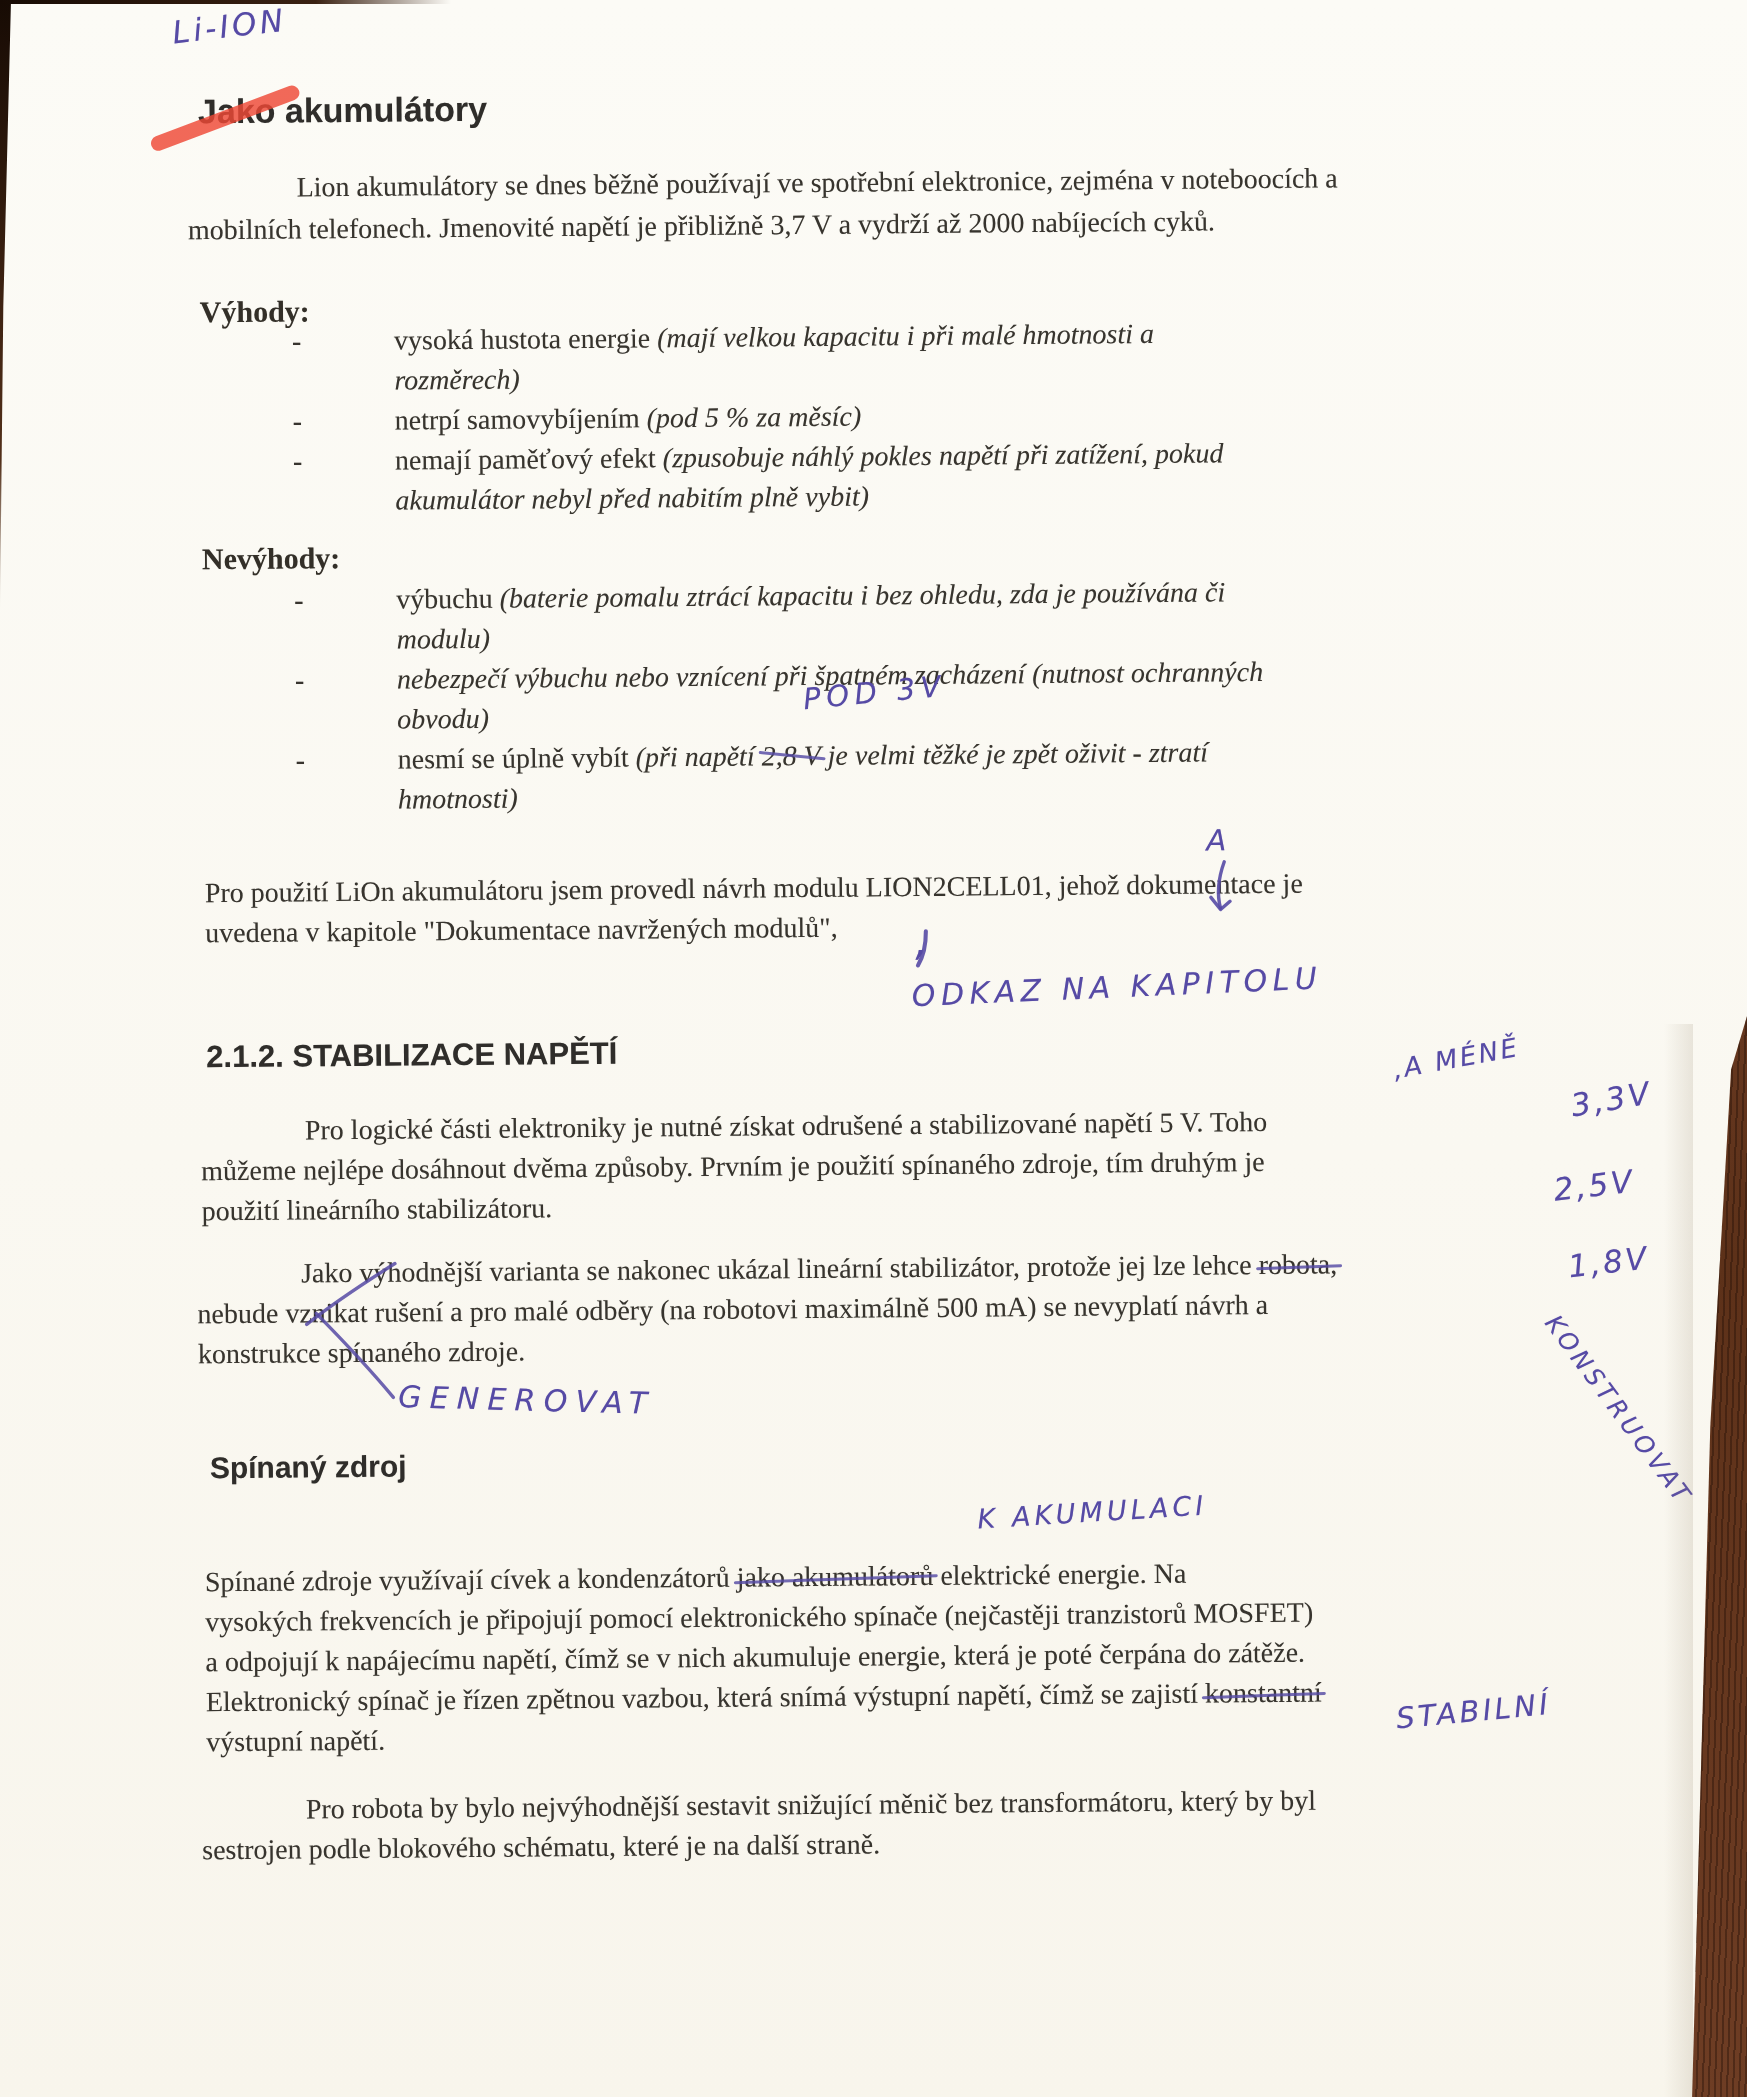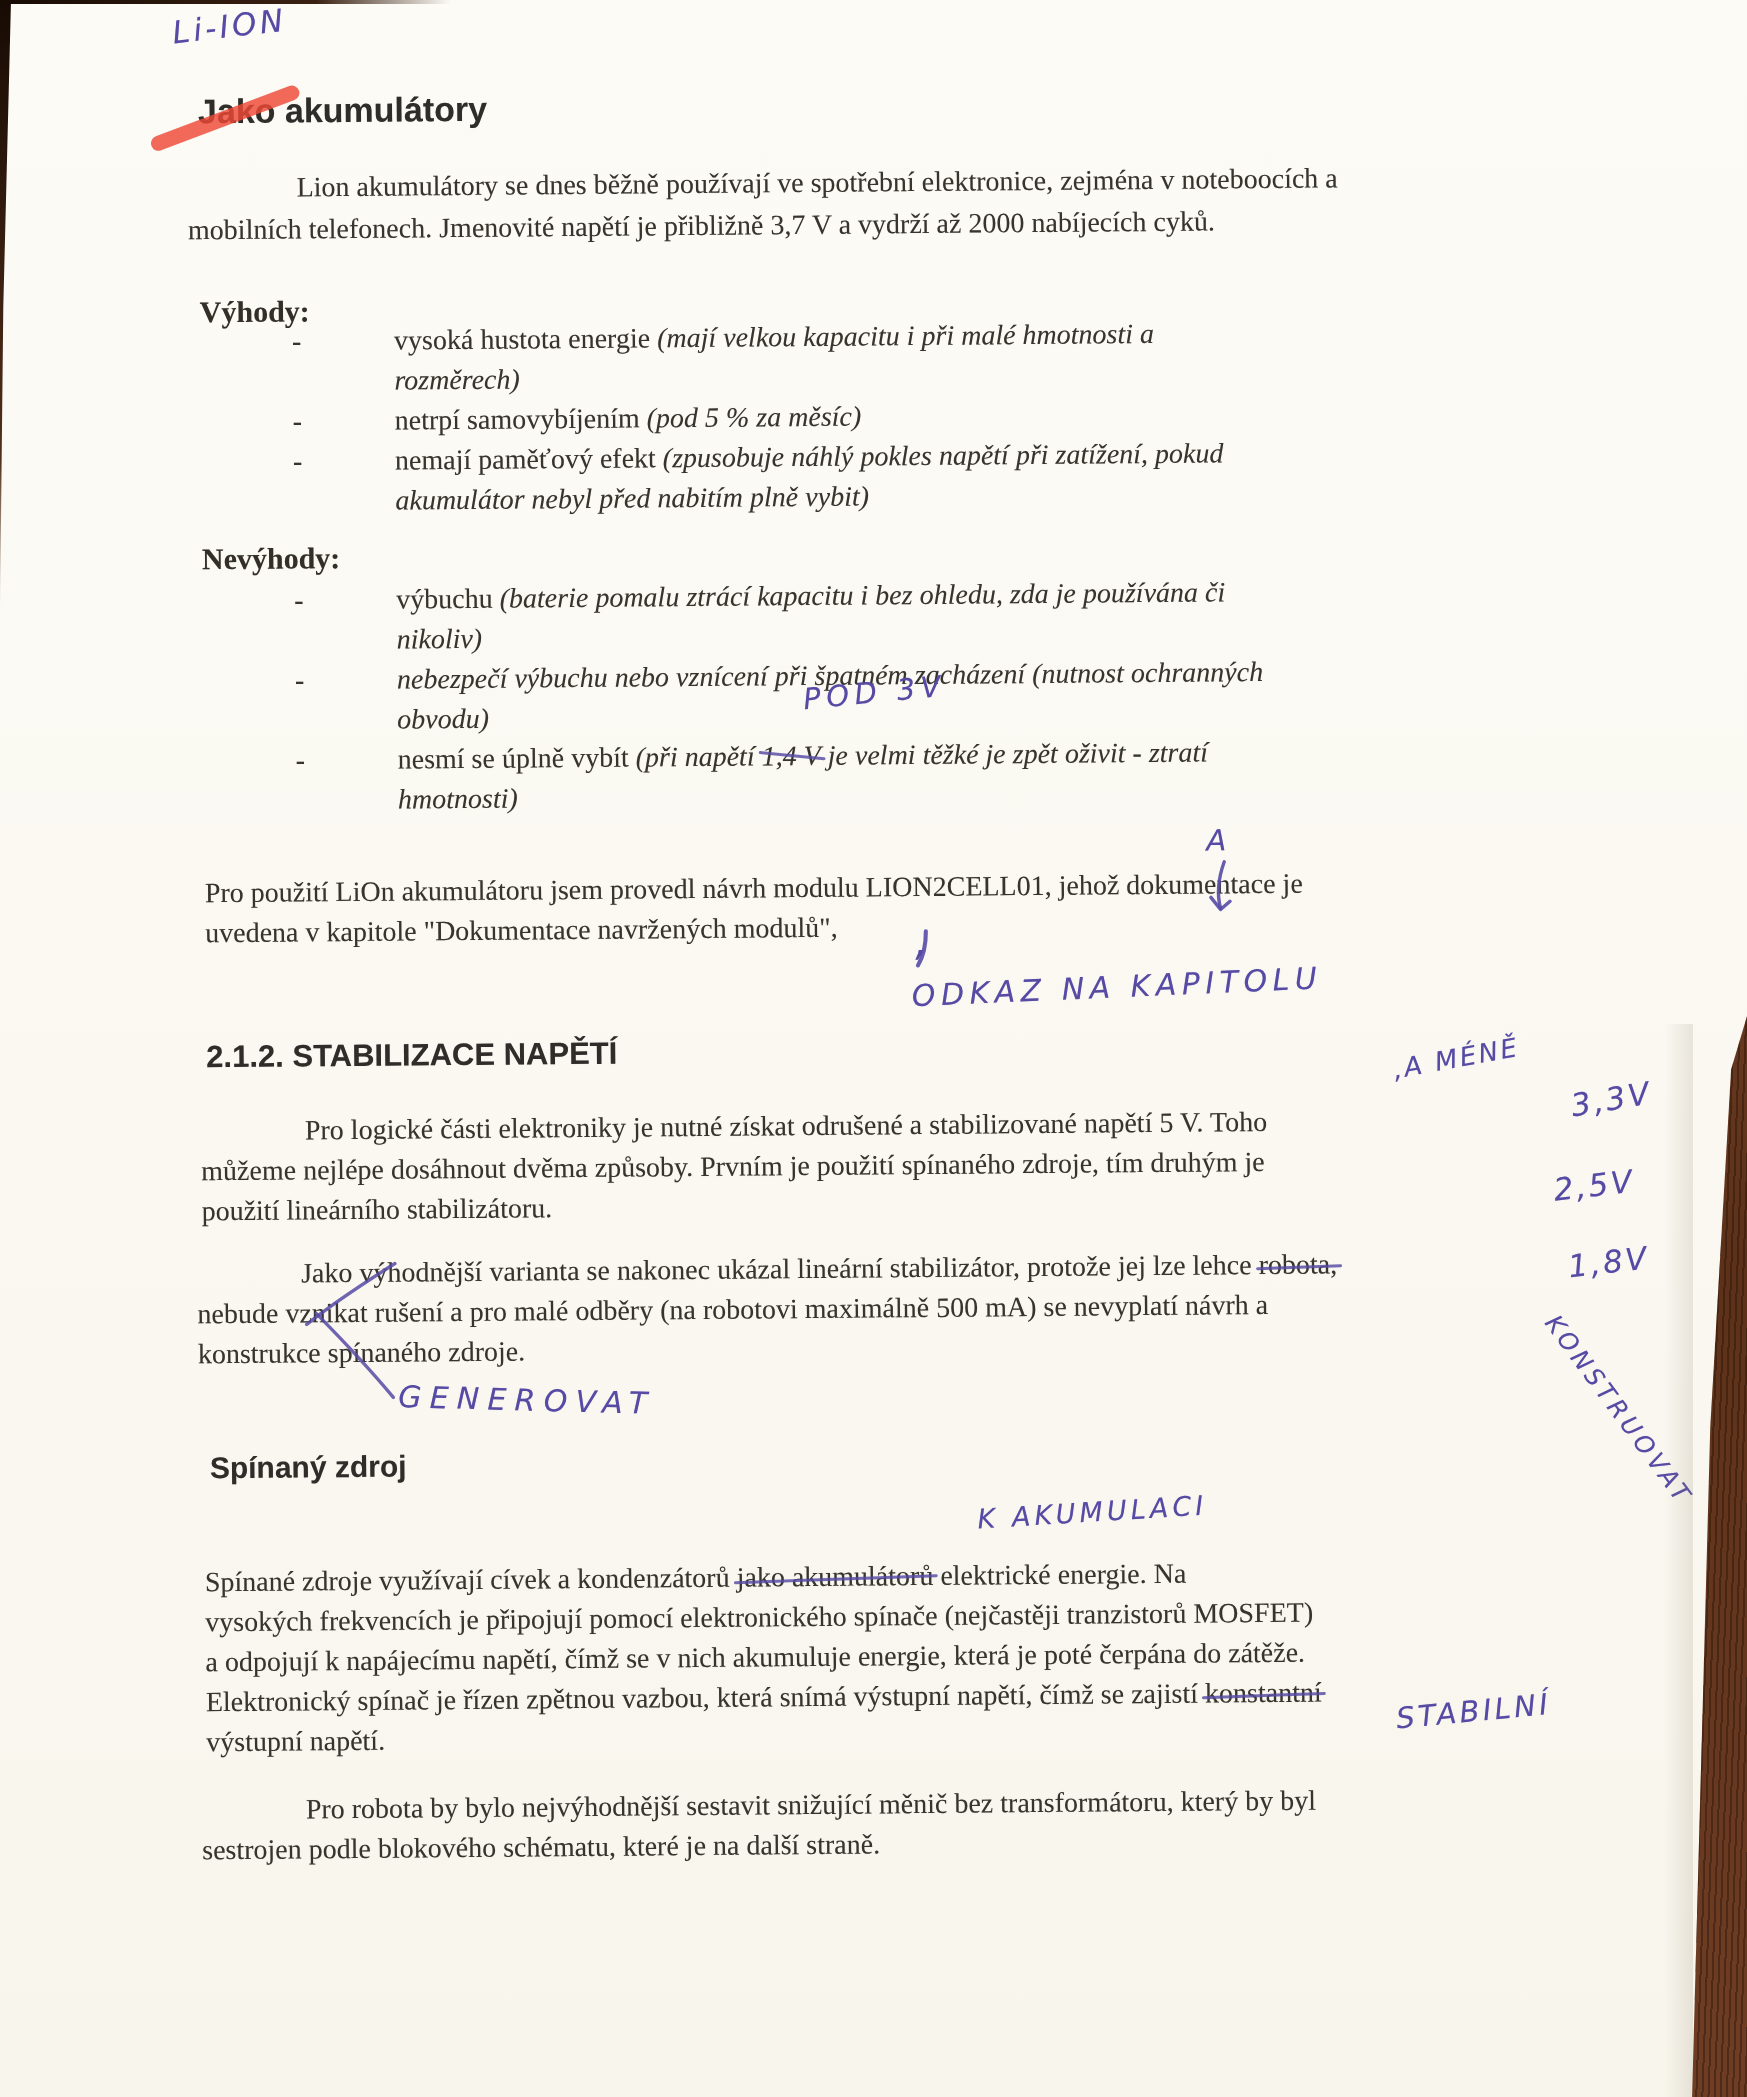--- a/index.html
+++ b/index.html
@@ -120,34 +120,34 @@
           </div>
         </div>
       </div>
 
     <div class="h-serif nevyhody">Nevýhody:</div>
     <div class="list list-nevyhody">
         <div class="li-row">
           <span class="dash">-</span>
           <div class="li-text">
             <div class="ln"><span class="">výbuchu </span><span class="it">(baterie pomalu ztrácí kapacitu i bez ohledu, zda je používána či</span></div>
-            <div class="ln"><span class="it">nikoliv)</span></div>
+            <div class="ln"><span class="it">modulu)</span></div>
           </div>
         </div>
         <div class="li-row">
           <span class="dash">-</span>
           <div class="li-text">
             <div class="ln"><span class="it">nebezpečí výbuchu nebo vznícení při špatném zacházení (nutnost ochranných</span></div>
             <div class="ln"><span class="it">obvodu)</span></div>
           </div>
         </div>
         <div class="li-row">
           <span class="dash">-</span>
           <div class="li-text">
-            <div class="ln"><span class="">nesmí se úplně vybít </span><span class="it">(při napětí </span><span class="it xb steep">1,4 V</span><span class="it"> je velmi těžké je zpět oživit - ztratí</span></div>
+            <div class="ln"><span class="">nesmí se úplně vybít </span><span class="it">(při napětí </span><span class="it xb steep">2,8 V</span><span class="it"> je velmi těžké je zpět oživit - ztratí</span></div>
             <div class="ln"><span class="it">hmotnosti)</span></div>
           </div>
         </div>
       </div>
 
     <div class="ann ann-pod3v">POD 3V</div>
 
     <div class="para p2">
         <div class="ln"><span class="">Pro použití LiOn akumulátoru jsem provedl návrh modulu LION2CELL01, jehož dokumentace je</span></div>
         <div class="ln"><span class="">uvedena v kapitole "Dokumentace navržených modulů",</span></div>

